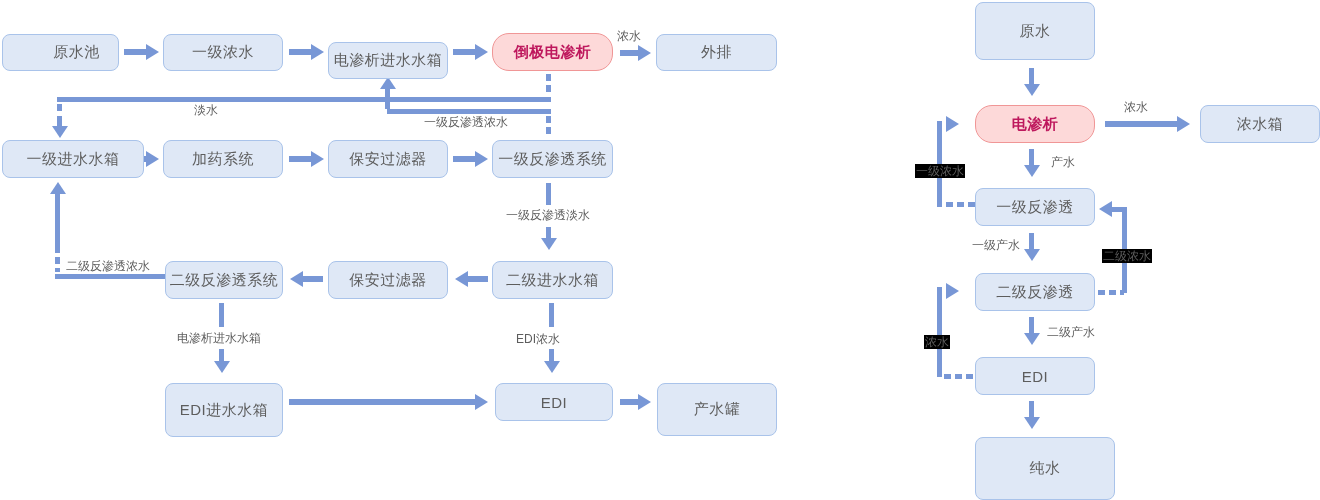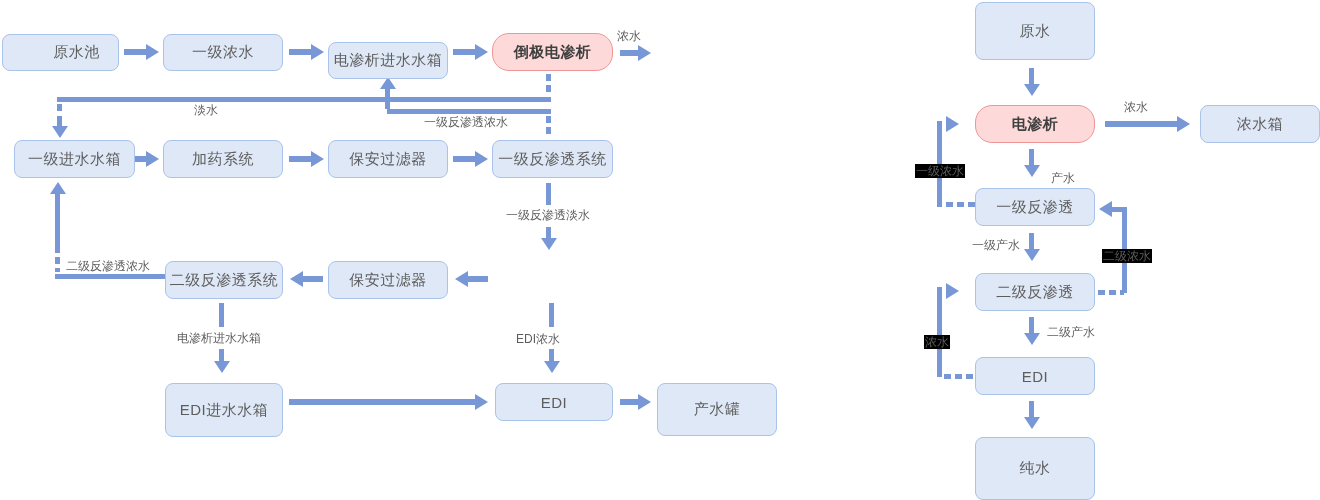--- a/index.html
+++ b/index.html
@@ -7,21 +7,21 @@
     position:relative;width:1320px;height:500px;background:#ffffff;overflow:hidden;
     font-family:"Liberation Sans","DejaVu Sans",sans-serif;
   }
   
   .node{
     position:absolute;box-sizing:border-box;z-index:1;
     background:#dfe8f6;border:1.5px solid #a9c3ea;border-radius:8px;
     color:#5d5d5d;font-size:15px;display:flex;align-items:center;justify-content:center;
     letter-spacing:.5px;
   }
-  .node.red{background:#fdd9d9;border-color:#f09696;color:#404040;font-weight:bold;border-radius:17px;}
+  .node.red{background:#fdd9d9;border-color:#f09696;color:#be185d;font-weight:bold;border-radius:17px;}
   
   .hline,.hdash{position:absolute;height:5px;z-index:0;}
   .vline,.vdash{position:absolute;width:5px;z-index:0;}
   .hline,.vline{background:#7897d6;}
   .hdash{background:repeating-linear-gradient(to right,#7897d6 0 7px,transparent 7px 11px);}
   .vdash{background:repeating-linear-gradient(to bottom,#7897d6 0 7px,transparent 7px 11px);}
   .ha,.ha-l{position:absolute;height:6px;background:#7897d6;z-index:0;}
   .ha::after{content:'';position:absolute;right:-13px;top:-5px;width:0;height:0;
     border-top:8px solid transparent;border-bottom:8px solid transparent;border-left:13px solid #7897d6;}
   .ha-l::before{content:'';position:absolute;left:-13px;top:-5px;width:0;height:0;
@@ -36,38 +36,38 @@
   .tri-l{border-top:8px solid transparent;border-bottom:8px solid transparent;border-right:13px solid #7897d6;}
   
   .elabel{position:absolute;z-index:2;font-size:12px;color:#5d5d5d;white-space:nowrap;line-height:14px;}
   .elabel.bg{background:#000000;padding:0 1px;}
   
   #lb1{left:2px;top:34px;width:117px;height:37px;padding-left:32px;}
   #lb2{left:163px;top:34px;width:120px;height:37px;}
   #lb3{left:328px;top:34px;width:120px;height:37px;margin-top:8px;}
   #lb4{left:492px;top:33px;width:121px;height:38px;}
   #lb5{left:656px;top:34px;width:121px;height:37px;}
-  #lb6{left:14px;top:140px;width:121px;height:38px;text-align:right;}
+  #lb6{left:2px;top:140px;width:142px;height:38px;text-align:right;}
   #lb7{left:163px;top:140px;width:120px;height:38px;}
   #lb8{left:328px;top:140px;width:120px;height:38px;}
   #lb9{left:492px;top:140px;width:121px;height:38px;}
   #lb10{left:165px;top:261px;width:118px;height:38px;}
   #lb11{left:328px;top:261px;width:120px;height:38px;}
   #lb12{left:492px;top:261px;width:121px;height:38px;}
   #lb13{left:165px;top:383px;width:118px;height:54px;}
   #lb14{left:495px;top:383px;width:118px;height:38px;}
   #lb15{left:657px;top:383px;width:120px;height:53px;}
   
   #rb1{left:975px;top:2px;width:120px;height:58px;}
   #rb2{left:975px;top:105px;width:120px;height:38px;}
   #rb3{left:1200px;top:105px;width:120px;height:38px;}
   #rb4{left:975px;top:188px;width:120px;height:38px;}
   #rb5{left:975px;top:273px;width:120px;height:38px;}
   #rb6{left:975px;top:357px;width:120px;height:38px;}
-  #rb7{left:975px;top:437px;width:120px;height:63px;}
+  #rb7{left:975px;top:437px;width:140px;height:63px;}
   
   #la1{left:124px;top:49px;width:22px;} #la2{left:289px;top:49px;width:22px;}
   #la3{left:453px;top:49px;width:22px;} #la4{left:620px;top:50px;width:18px;}
   #la5{left:124px;top:156px;width:22px;} #la6{left:289px;top:156px;width:22px;}
   #la7{left:453px;top:156px;width:22px;}
   #la8{left:468px;top:276px;width:20px;} #la9{left:303px;top:276px;width:20px;}
   #la10{left:289px;top:399px;width:186px;} #la11{left:620px;top:399px;width:18px;}
   #vd1{left:546px;top:74px;height:21px;}
   #h1{left:57px;top:97px;width:494px;}
   #vd2{left:57px;top:104px;height:10px;}
@@ -87,39 +87,41 @@
   #rv3{left:1029px;top:233px;height:16px;} #rv4{left:1029px;top:317px;height:16px;}
   #rv5{left:1029px;top:401px;height:16px;}
   #rV1{left:937px;top:121px;height:86px;} #rT1{left:946px;top:116px;} #rH1{left:946px;top:202px;width:29px;}
   #rV2{left:1122px;top:207px;height:86px;} #rH2{left:1112px;top:207px;width:14px;}
   #rT2{left:1099px;top:201px;} #rH3{left:1098px;top:290px;width:26px;}
   #rV3{left:937px;top:287px;height:90px;} #rT3{left:946px;top:283px;} #rH4{left:944px;top:374px;width:31px;}
   
   #ll1{left:617px;top:29px;} #ll2{left:194px;top:103px;} #ll3{left:424px;top:115px;}
   #ll4{left:506px;top:208px;} #ll5{left:66px;top:259px;} #ll6{left:177px;top:331px;}
   #ll7{left:516px;top:332px;}
-  #rl1{left:1124px;top:100px;} #rl2{left:1051px;top:171px;} #rl3{left:915px;top:164px;}
+  #rl1{left:1124px;top:100px;} #rl2{left:1051px;top:155px;} #rl3{left:915px;top:164px;}
   #rl4{left:972px;top:238px;} #rl5{left:1102px;top:249px;} #rl6{left:1047px;top:325px;}
   #rl7{left:924px;top:335px;}
 </style>
 </head>
 <body>
 
 <div class="canvas">
 
   <div class="node" id="lb1">原水池</div>
   <div class="node" id="lb2">一级浓水</div>
   <div class="node" id="lb3">电渗析进水水箱</div>
   <div class="node red" id="lb4">倒极电渗析</div>
+  <div class="node" id="lb5">外排</div>
   <div class="node" id="lb6">一级进水水箱</div>
   <div class="node" id="lb7">加药系统</div>
   <div class="node" id="lb8">保安过滤器</div>
   <div class="node" id="lb9">一级反渗透系统</div>
   <div class="node" id="lb10">二级反渗透系统</div>
   <div class="node" id="lb11">保安过滤器</div>
+  <div class="node" id="lb12">二级进水水箱</div>
   <div class="node" id="lb13">EDI进水水箱</div>
   <div class="node" id="lb14">EDI</div>
   <div class="node" id="lb15">产水罐</div>
 
   <div class="ha" id="la1"></div>
   <div class="ha" id="la2"></div>
   <div class="ha" id="la3"></div>
   <div class="ha" id="la4"></div>
   <div class="ha" id="la5"></div>
   <div class="ha" id="la6"></div>

